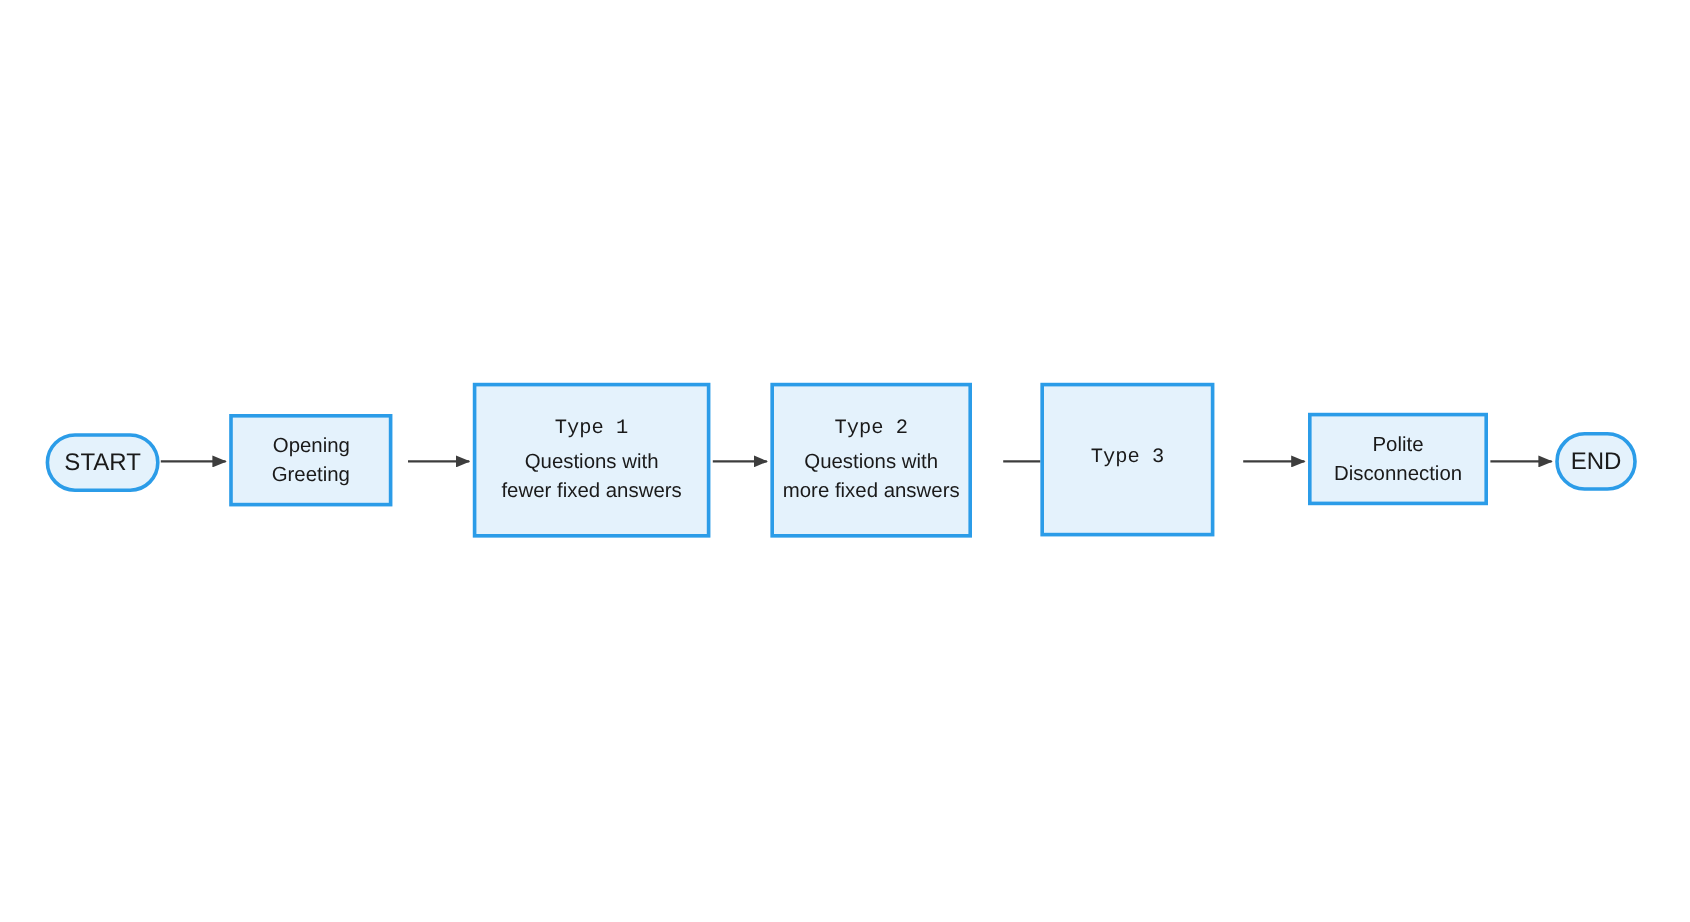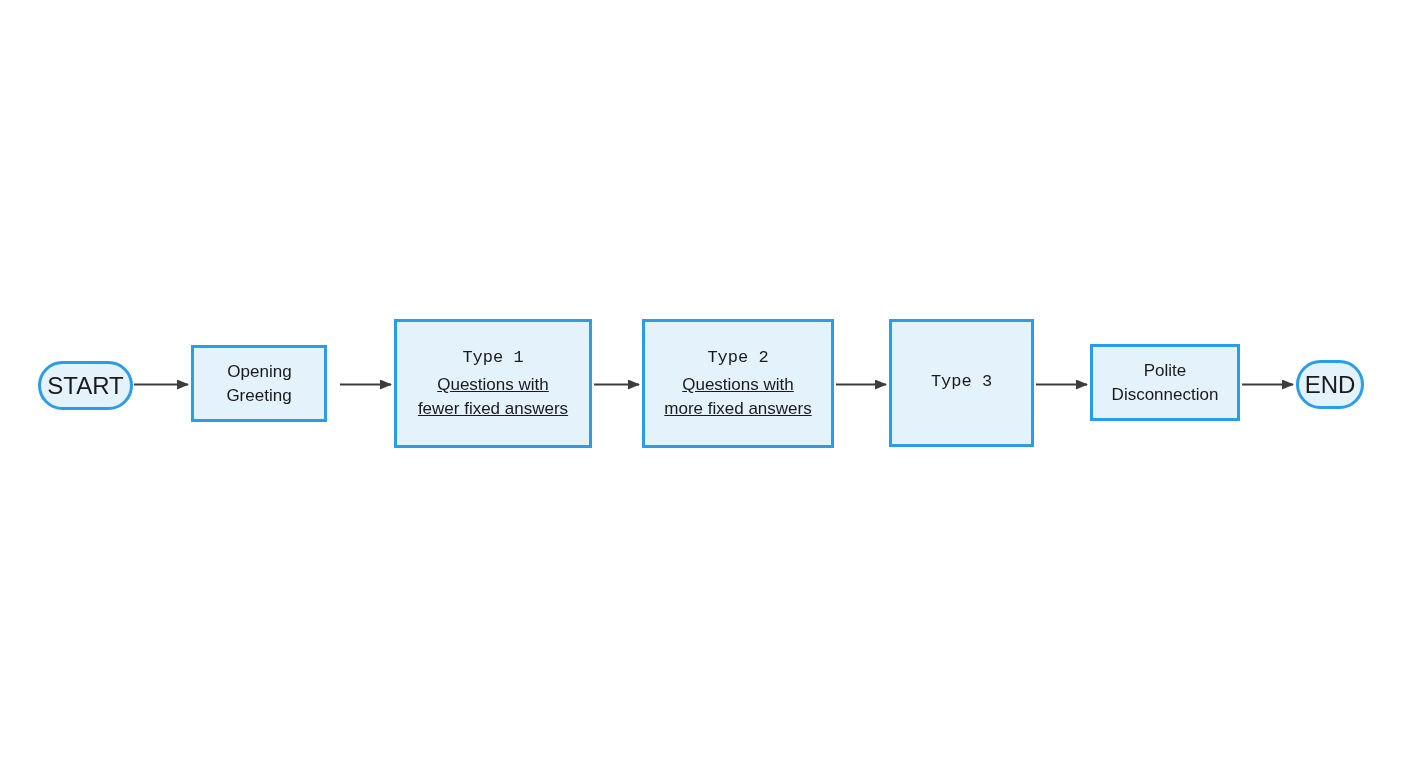--- a/index.html
+++ b/index.html
@@ -37,33 +37,33 @@
     align-items:center;
     justify-content:center;
     text-align:center;
     background:var(--node-fill);
     border:3px solid var(--node-border);
     font-size:17px;
     line-height:24px;
   }
   .terminal{
     border-radius:25px;
-    font-size:24px;
+    font-size:20px;
     line-height:22px;
   }
   .pre{ white-space:pre-line; }
   .node-title{ margin-bottom:3px;font-family:Liberation Mono, monospace; }
-  .node-desc{ white-space:pre-line;text-decoration:underline; }
+  .node-desc{ white-space:pre-line; }
 
   
   .n-start  { left:38px;   top:361px; width:95px;  height:49px; }
   .n-opening{ left:191px;  top:345px; width:136px; height:77px;text-align:right; }
   .n-type1  { left:394px;  top:319px; width:198px; height:129px; }
-  .n-type2  { left:642px;  top:319px; width:192px; height:129px; }
-  .n-type3  { left:889px;  top:319px; width:145px; height:128px; }
+  .n-type2  { left:642px;  top:319px; width:168px; height:129px; }
+  .n-type3  { left:867px;  top:319px; width:145px; height:128px; }
   .n-polite { left:1090px; top:344px; width:150px; height:77px; }
   .n-end    { left:1296px; top:360px; width:68px;  height:49px;text-align:center; }
 </style>
 </head>
 <body>
 
 <div class="canvas">
 
   <svg class="connectors" viewBox="0 0 1408 768" xmlns="http://www.w3.org/2000/svg">
     <defs>

